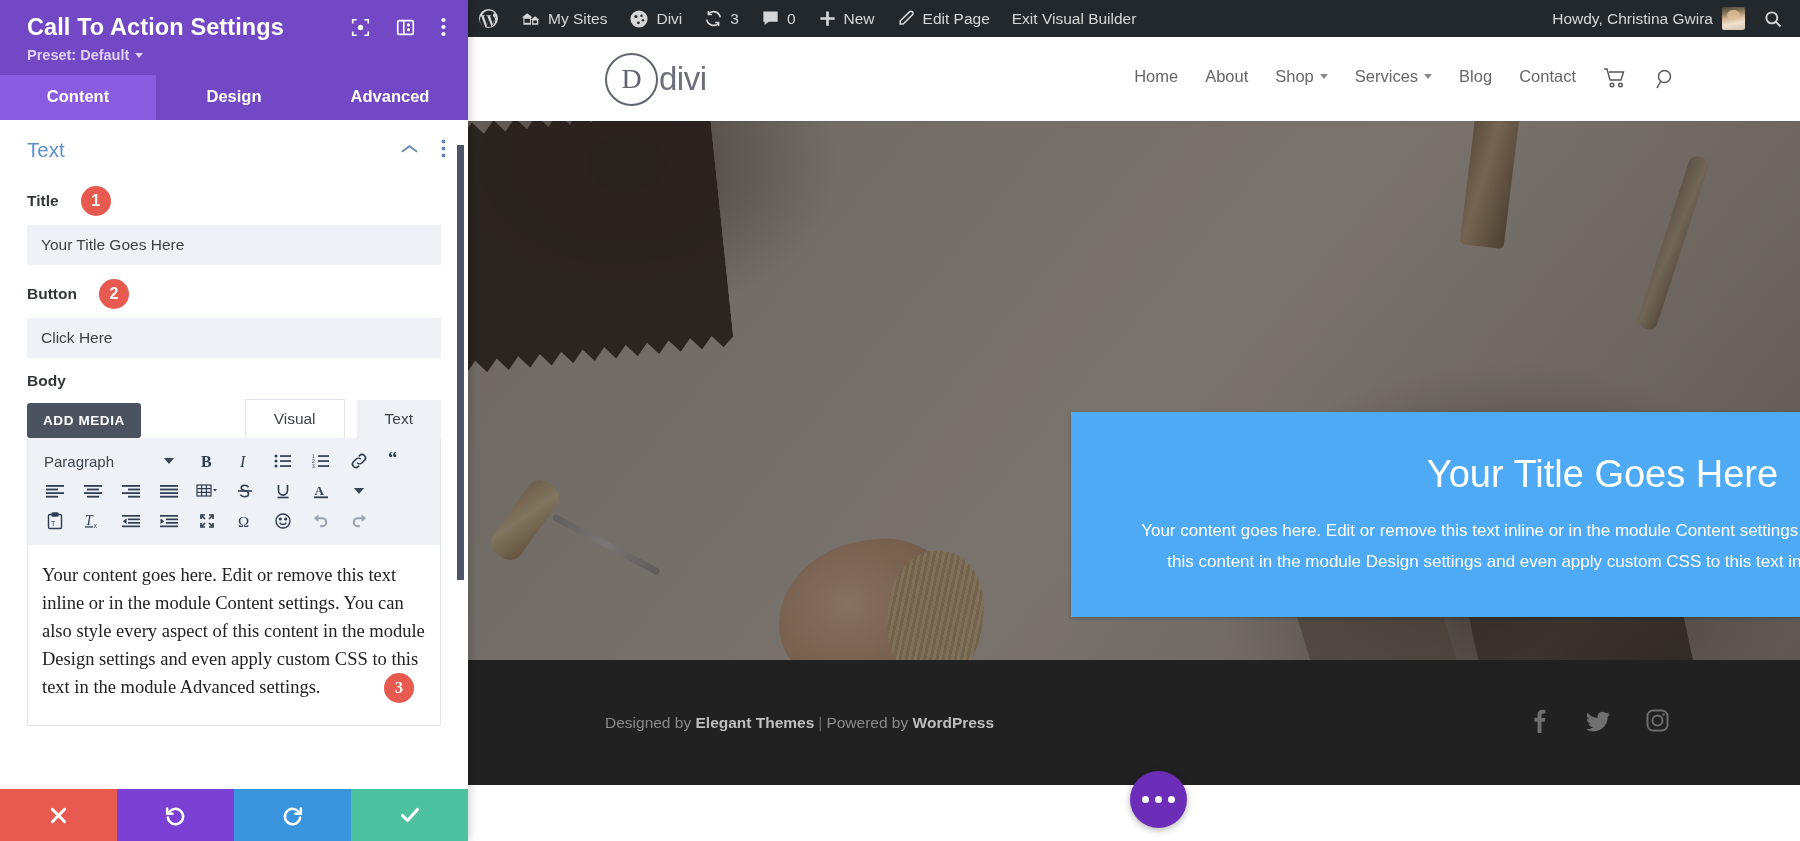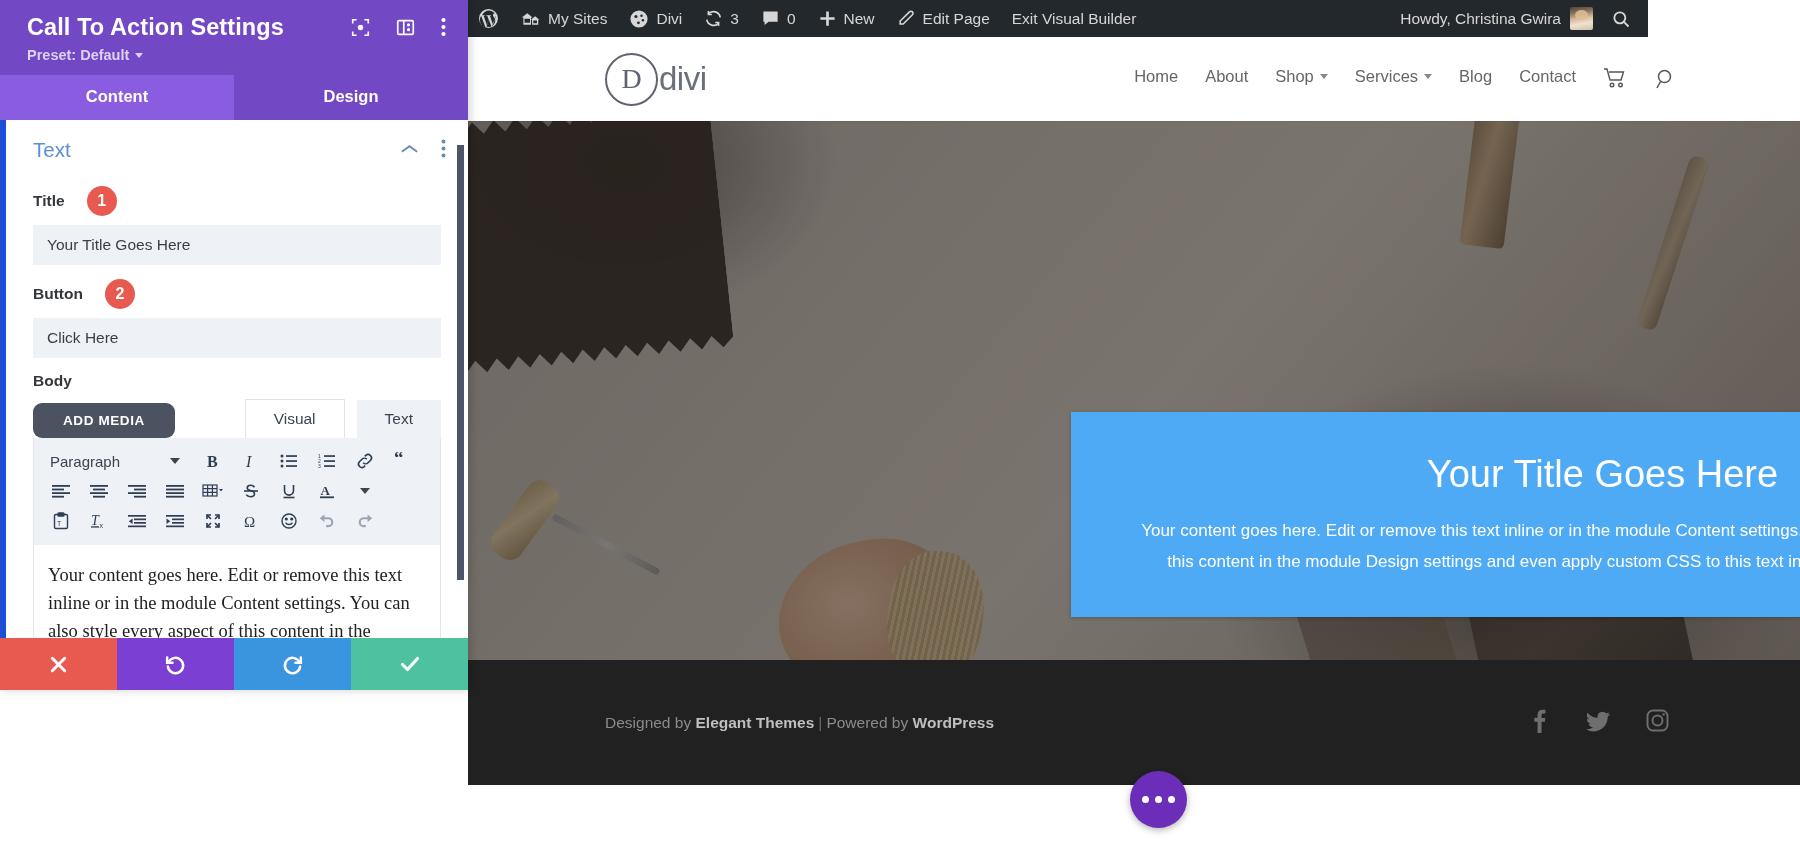--- a/index.html
+++ b/index.html
@@ -6,21 +6,21 @@
   * { box-sizing: border-box; margin: 0; padding: 0; }
   html, body {
     width: 1800px; height: 841px; overflow: hidden;
     font-family: "Liberation Sans", sans-serif;
     background: #fff;
   }
   #root { position: relative; width: 1800px; height: 841px; }
 
   
   .adminbar {
-    position: absolute; left: 468px; top: 0; width: 1180px; height: 37px;
+    position: absolute; left: 468px; top: 0; width: 1332px; height: 37px;
     background: #23282d; color: #d6d6d6;
     display: flex; align-items: center; font-size: 15.5px;
     z-index: 30;
   }
   .ab-item {
     display: flex; align-items: center; gap: 7px;
     padding: 0 11px; height: 37px; color: #d6d6d6; white-space: nowrap;
   }
   .ab-item:first-child { padding-left: 10px; }
   .ab-ico { display: inline-flex; align-items: center; justify-content: center; }
@@ -160,39 +160,39 @@
   .fab {
     position: absolute; left: 1130px; top: 771px; width: 57px; height: 57px;
     border-radius: 50%; background: #6c2eb9;
     display: flex; align-items: center; justify-content: center; gap: 6px;
     box-shadow: 0 2px 7px rgba(0,0,0,.3); z-index: 25;
   }
   .fab i { width: 7px; height: 7px; border-radius: 50%; background: #fff; display: block; }
 
   
   .panel {
-    position: absolute; left: 0; top: 0; width: 468px; height: 690px;
-    background: #1d4ed8; z-index: 40; display: flex; flex-direction: column;
+    position: absolute; left: 0; top: 0; width: 468px; height: 841px;
+    background: #d946ef; z-index: 40; display: flex; flex-direction: column;
     box-shadow: 2px 0 9px rgba(0,0,0,.18);
   }
   .panel-head { background: #7248c4; padding: 14px 22px 12px 27px; position: relative; }
   .panel-title { color: #fff; font-size: 23.5px; font-weight: 700; letter-spacing: .1px; }
   .panel-preset { color: #ddd1f4; font-size: 14.5px; font-weight: 700; margin-top: 6px; display: flex; align-items: center; gap: 6px; }
   .preset-caret { width: 0; height: 0; border-left: 4px solid transparent; border-right: 4px solid transparent; border-top: 5px solid #ddd1f4; }
   .head-icons { position: absolute; right: 22px; top: 17px; display: flex; align-items: center; gap: 26px; color: #fff; }
   .head-icons > span { display: flex; align-items: center; cursor: pointer; }
 
   .tabs { display: flex; background: #7248c4; }
   .tab {
     flex: 1; text-align: center; padding: 12px 1px 14px; color: #fff;
     font-size: 16.5px; font-weight: 700;
   }
   .tab.active { background: #8a5ce0; }
 
-  .panel-body { flex: 1; overflow: hidden; position: relative; background: #fff; margin-left: 6px; }
+  .panel-body { flex: 1; overflow: hidden; position: relative; background: #fff; }
 
   .section-head {
     display: flex; align-items: center; padding: 18px 22px 10px 27px;
   }
   .section-title { color: #5b8fd0; font-size: 20.5px; font-weight: 400; }
   .section-actions { margin-left: auto; display: flex; align-items: center; gap: 22px; color: #6b88b0; }
 
   .field { padding: 0 27px; }
   .field-label {
     font-size: 15.5px; color: #33363a; font-weight: 700; margin: 14px 0 9px;
@@ -204,21 +204,21 @@
     font-size: 16px; font-weight: 700; flex: none;
   }
   .text-input {
     width: 100%; background: #eef1f5; border: none; padding: 11px 14px;
     font-size: 15.5px; color: #3b3f45; font-family: "Liberation Sans", sans-serif;
   }
 
   .body-tools { display: flex; align-items: flex-end; margin-top: 6px; }
   .addmedia {
     background: #4b5260; color: #fff; font-size: 13.5px; font-weight: 700;
-    letter-spacing: .6px; padding: 10px 30px; border-radius: 9px;
+    letter-spacing: .6px; padding: 10px 16px; border-radius: 3px;
   }
   .editor-tabs { margin-left: auto; display: flex; align-items: flex-end; gap: 12px; }
   .etab {
     padding: 10px 28px; font-size: 15.5px; color: #3c4450;
     background: #eef1f5;
   }
   .etab.active { background: #fff; border: 1px solid #e0e4ea; border-bottom: none; }
 
   .editor-box { border: 1px solid #e3e7ec; border-top: none; background: #fff; }
   .toolbar { background: #eef1f5; padding: 8px 10px 9px; }
@@ -461,20 +461,21 @@
               <circle cx="2.5" cy="10" r="2.1"></circle>
               <circle cx="2.5" cy="17" r="2.1"></circle>
             </svg>
         </span>
       </div>
     </div>
 
     <div class="tabs">
       <div class="tab active">Content</div>
       <div class="tab">Design</div>
+      <div class="tab">Advanced</div>
     </div>
 
     <div class="panel-body">
       <div class="section-head">
         <div class="section-title">Text</div>
         <div class="section-actions">
           <span>
             <svg width="19" height="12" viewBox="0 0 20 12" fill="none" stroke="#6b88b0" stroke-width="2">
                 <path d="M2 9l8-6 8 6"></path>
               </svg>

